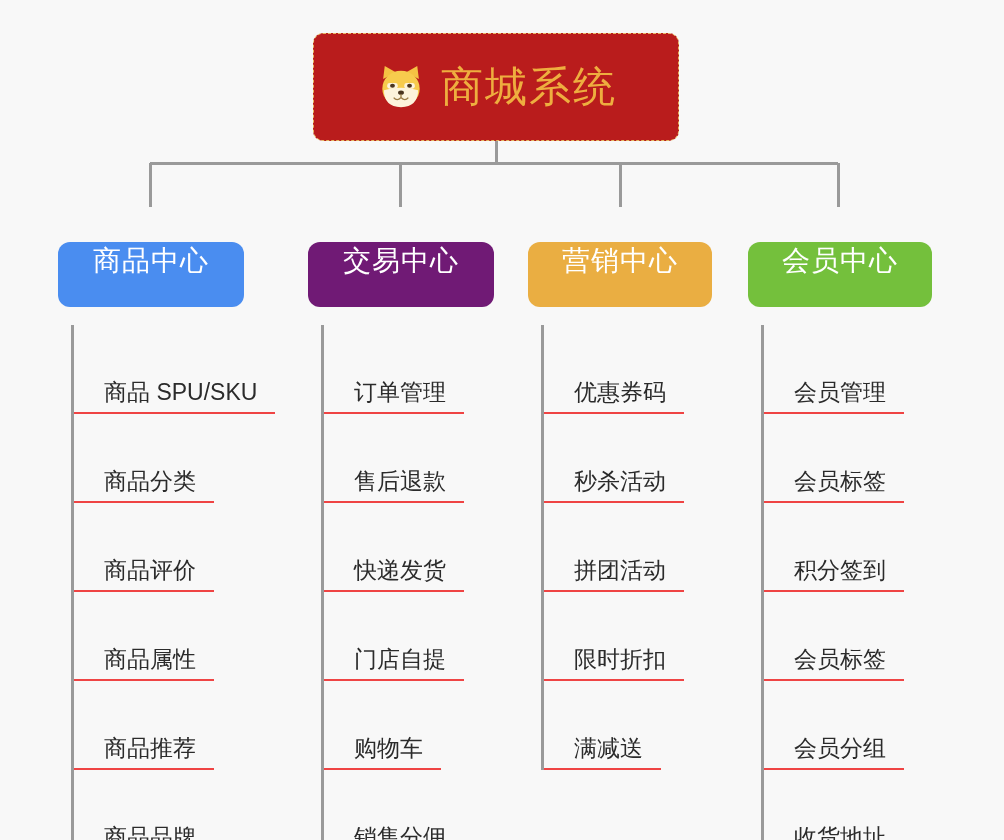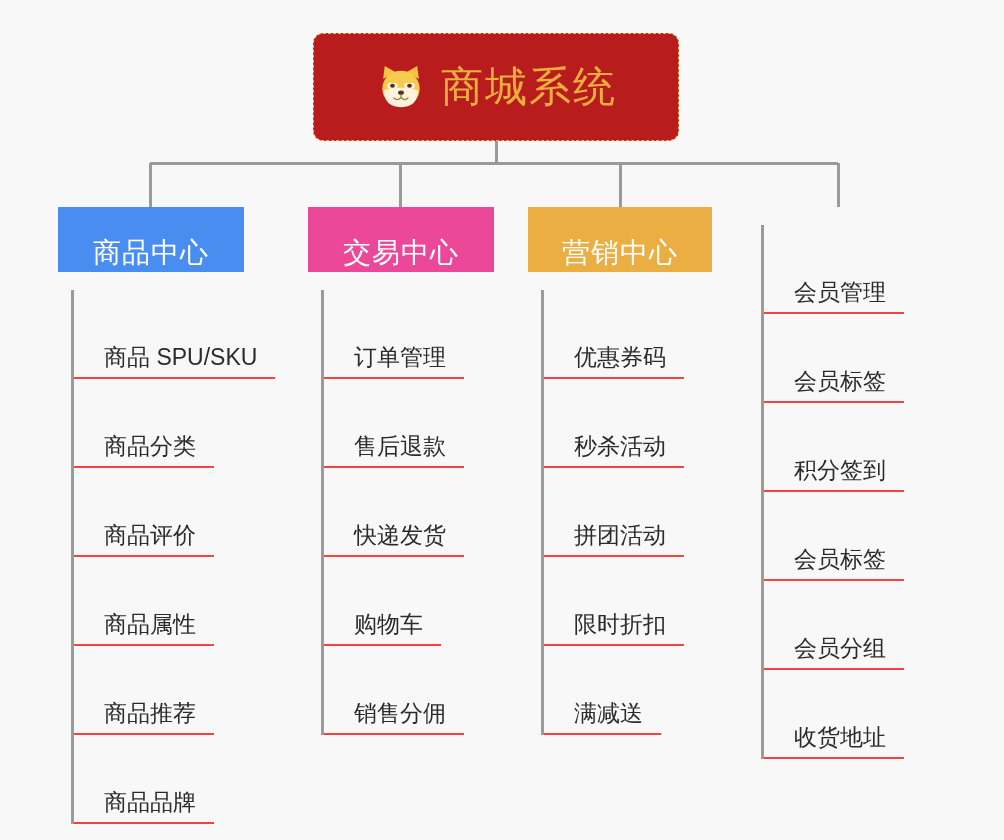--- a/index.html
+++ b/index.html
@@ -68,25 +68,26 @@
     width: 200px;
   }
   .col-1 { left: 58px; }
   .col-2 { left: 308px; }
   .col-3 { left: 528px; }
   .col-4 { left: 748px; }
 
   .cat-header {
     width: 186px;
     height: 65px;
-    border-radius: 0;
+    border-radius: 12px;
     display: flex;
-    align-items: flex-end;
+    align-items: flex-start;
     justify-content: center;
     box-sizing: border-box;
+    margin-top: 35px;
   }
   .col-3 .cat-header { width: 184px; font-family: Liberation Mono, monospace; }
   .col-4 .cat-header { width: 184px; }
 
   .cat-header-label {
     color: #ffffff;
     font-size: 28px;
     letter-spacing: 1px;
     white-space: nowrap;
   }
@@ -190,33 +191,36 @@
       <div class="leaf-item">
         <div class="leaf-inner"><span class="leaf-label">商品推荐</span></div>
       </div>
       <div class="leaf-item">
         <div class="leaf-inner"><span class="leaf-label">商品品牌</span></div>
       </div>
     </div>
   </div>
 
   <div class="column col-2">
-    <div class="cat-header" style="background: #ec4899;">
+    <div class="cat-header" style="background: #701a75;">
       <span class="cat-header-label" style="color: rgb(255, 255, 255);">交易中心</span>
     </div>
     <div class="leaf-list">
       <div class="spine"></div>
       <div class="leaf-item">
         <div class="leaf-inner"><span class="leaf-label">订单管理</span></div>
       </div>
       <div class="leaf-item">
         <div class="leaf-inner"><span class="leaf-label">售后退款</span></div>
       </div>
       <div class="leaf-item">
         <div class="leaf-inner"><span class="leaf-label">快递发货</span></div>
+      </div>
+      <div class="leaf-item">
+        <div class="leaf-inner"><span class="leaf-label">门店自提</span></div>
       </div>
       <div class="leaf-item">
         <div class="leaf-inner"><span class="leaf-label">购物车</span></div>
       </div>
       <div class="leaf-item">
         <div class="leaf-inner"><span class="leaf-label">销售分佣</span></div>
       </div>
     </div>
   </div>
 
@@ -238,20 +242,23 @@
       <div class="leaf-item">
         <div class="leaf-inner"><span class="leaf-label">限时折扣</span></div>
       </div>
       <div class="leaf-item">
         <div class="leaf-inner"><span class="leaf-label">满减送</span></div>
       </div>
     </div>
   </div>
 
   <div class="column col-4">
+    <div class="cat-header" style="background: rgb(116, 192, 60);">
+      <span class="cat-header-label" style="color: rgb(255, 255, 255);">会员中心</span>
+    </div>
     <div class="leaf-list">
       <div class="spine"></div>
       <div class="leaf-item">
         <div class="leaf-inner"><span class="leaf-label">会员管理</span></div>
       </div>
       <div class="leaf-item">
         <div class="leaf-inner"><span class="leaf-label">会员标签</span></div>
       </div>
       <div class="leaf-item">
         <div class="leaf-inner"><span class="leaf-label">积分签到</span></div>

